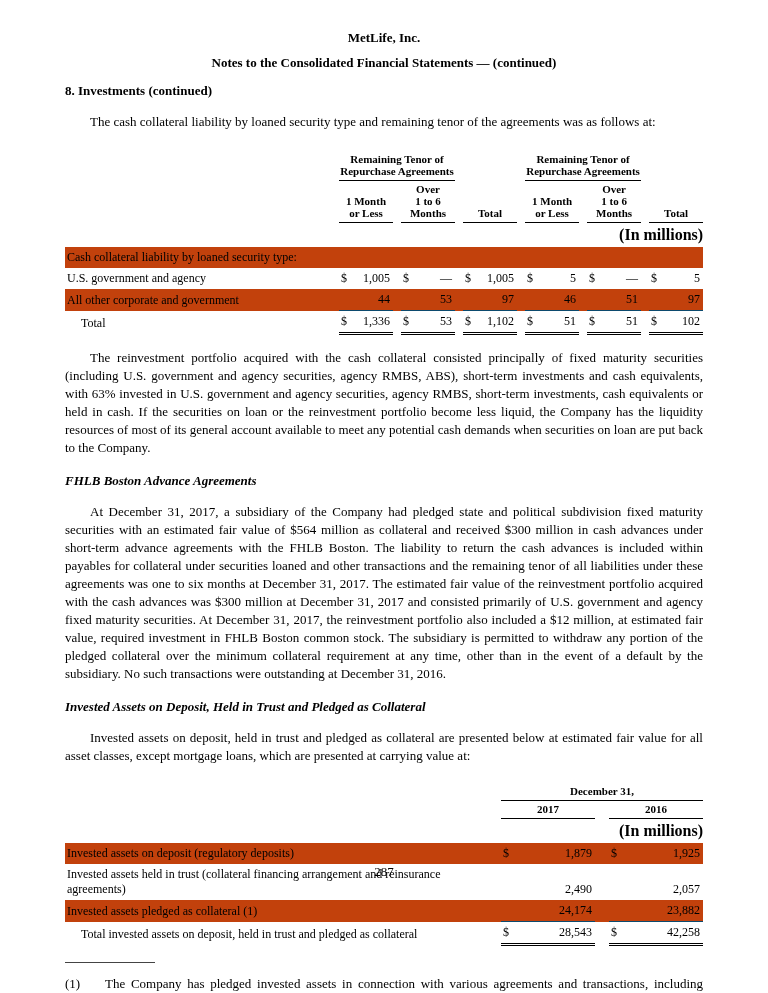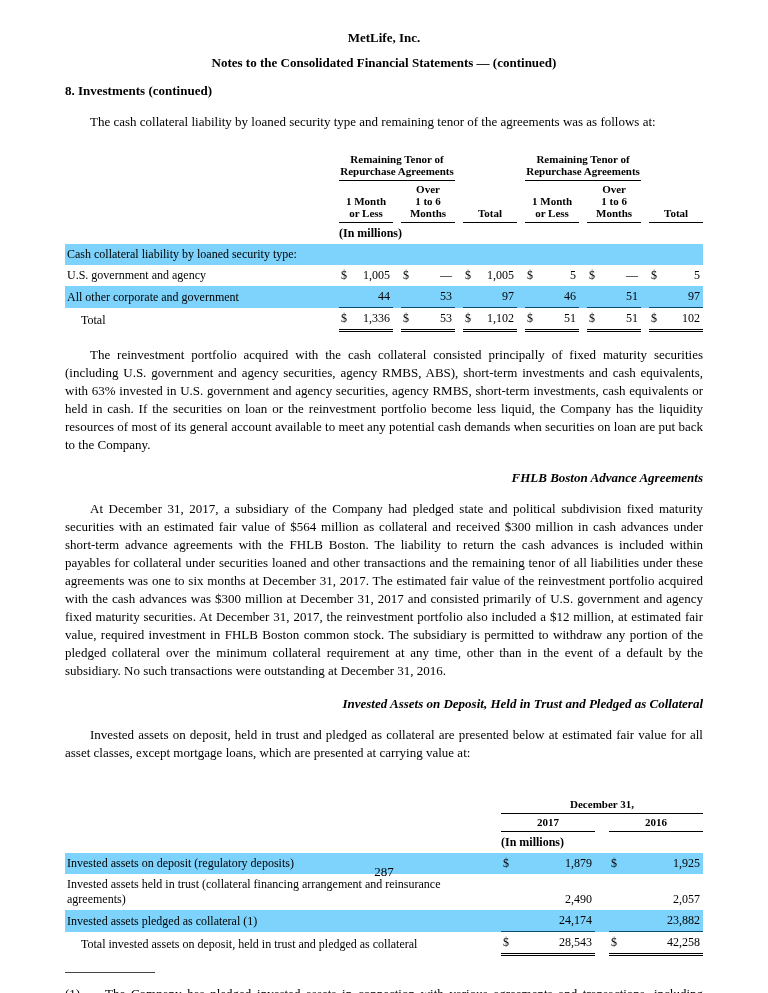--- a/index.html
+++ b/index.html
@@ -14,39 +14,39 @@
     position:relative;
     width:768px; height:924px;
     padding:30px 65px 0 65px;
   }
   .doc-title { text-align:center; font-weight:bold; font-size:13px; }
   .doc-subtitle { text-align:center; font-weight:bold; font-size:13px; margin-top:9px; }
   .section-heading { font-weight:bold; font-size:13px; margin-top:12px; }
   p.body {
     font-size:13px; line-height:18px; text-align:justify; text-indent:25px; margin-top:14px;
   }
-  .heading-italic { font-weight:bold; font-style:italic; font-size:13px; margin-top:16px;text-align:right; }
+  .heading-italic { font-weight:bold; font-style:italic; font-size:13px; margin-top:16px; }
 
   table { border-collapse:collapse; table-layout:fixed; width:638px; }
   td { font-size:12px; vertical-align:bottom; }
   .hdr {
     font-weight:bold; font-size:11px; line-height:12px; text-align:center;
     white-space:pre-line; padding:2px 0 3px 0;
   }
   .rule { border-bottom:1px solid #000; }
-  .units { font-weight:bold; font-size:12px; text-align:left; padding:3px 0; }
-  .blue { background:#7dd3fc; }
+  .units { font-weight:bold; font-size:16px; text-align:right; padding:3px 0; }
+  .blue { background:#c2410c; }
   .lbl { text-align:left; padding:3px 0 3px 2px; }
   .lbl-indent { text-align:left; padding:3px 0 3px 16px; }
   .d { text-align:left; padding:3px 0 3px 2px; }
   .v { text-align:right; padding:3px 3px 3px 0; }
   .u1 { border-bottom:1px solid #0c4a6e; }
   .u2 { border-bottom:3px double #000; }
   .t1 { margin-top:20px; }
-  .t2 { margin-top:34px; }
+  .t2 { margin-top:18px; }
 
   .footrule { width:90px; border-top:1px solid #444; margin-top:16px; }
   .footnote { display:flex; margin-top:12px; font-size:13px; line-height:18px; }
   .footnote .marker { width:40px; flex:0 0 40px; }
   .footnote .fn-text { flex:1; text-align:justify; }
   .page-number {
     position:absolute; left:0; right:0; bottom:44px;
     text-align:center; font-size:13px;
   }
 </style>

